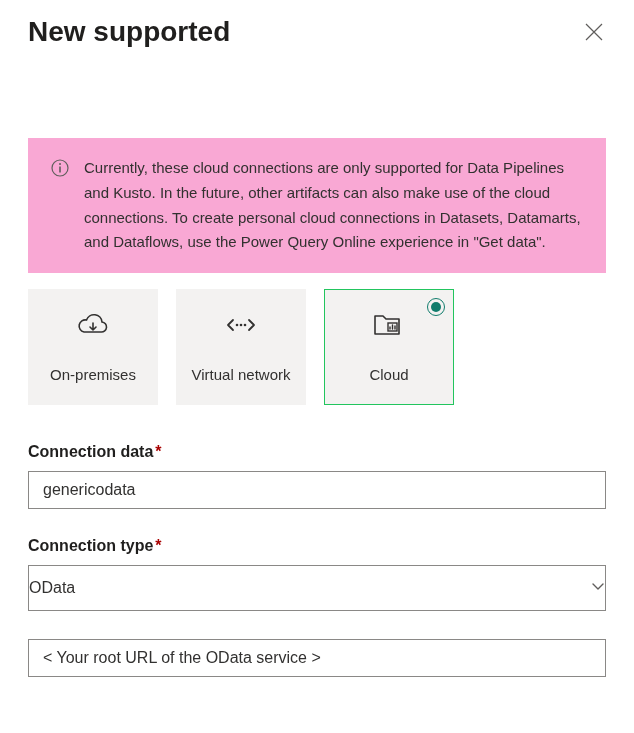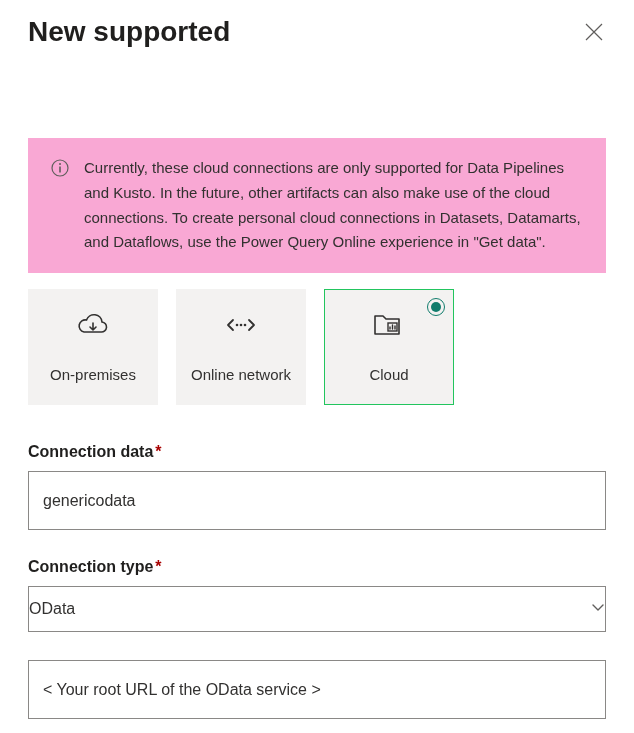--- a/index.html
+++ b/index.html
@@ -114,21 +114,21 @@
       color: #201f1e;
       display: block;
       margin-bottom: 10px;
     }
     .required {
       color: #a80000;
       margin-left: 2px;
     }
     .text-input {
       width: 100%;
-      height: 59px;
+      height: 38px;
       border: 1px solid #8a8886;
       font-size: 16px;
       padding: 0 14px;
       font-family: inherit;
       color: #323130;
       background: #fff;
     }
     .select-wrap {
       position: relative;
       width: 100%;
@@ -185,21 +185,21 @@
 
   <div class="tile">
     <div class="tile-icon">
       <svg width="30" height="16" viewBox="0 0 30 16">
           <path d="M7 3 2 8l5 5M23 3l5 5-5 5" fill="none" stroke="#323130" stroke-width="1.8" stroke-linecap="round" stroke-linejoin="round"></path>
           <circle cx="11" cy="8" r="1.3" fill="#323130"></circle>
           <circle cx="15" cy="8" r="1.3" fill="#323130"></circle>
           <circle cx="19" cy="8" r="1.3" fill="#323130"></circle>
         </svg>
     </div>
-    <div class="tile-label">Online network</div>
+    <div class="tile-label">Virtual network</div>
   </div>
 
   <div class="tile selected">
     <div class="radio-dot"></div>
     <div class="tile-icon">
       <svg width="32" height="26" viewBox="0 0 32 26">
           <path d="M2 4h8l3 3h13v15H2z" fill="none" stroke="#323130" stroke-width="1.6" stroke-linejoin="round"></path>
           <rect x="15" y="11" width="9" height="8" fill="none" stroke="#323130" stroke-width="1.4"></rect>
           <path d="M17 17v-2M19.5 17v-4M22 17v-3" stroke="#323130" stroke-width="1.4" stroke-linecap="round"></path>
         </svg>

